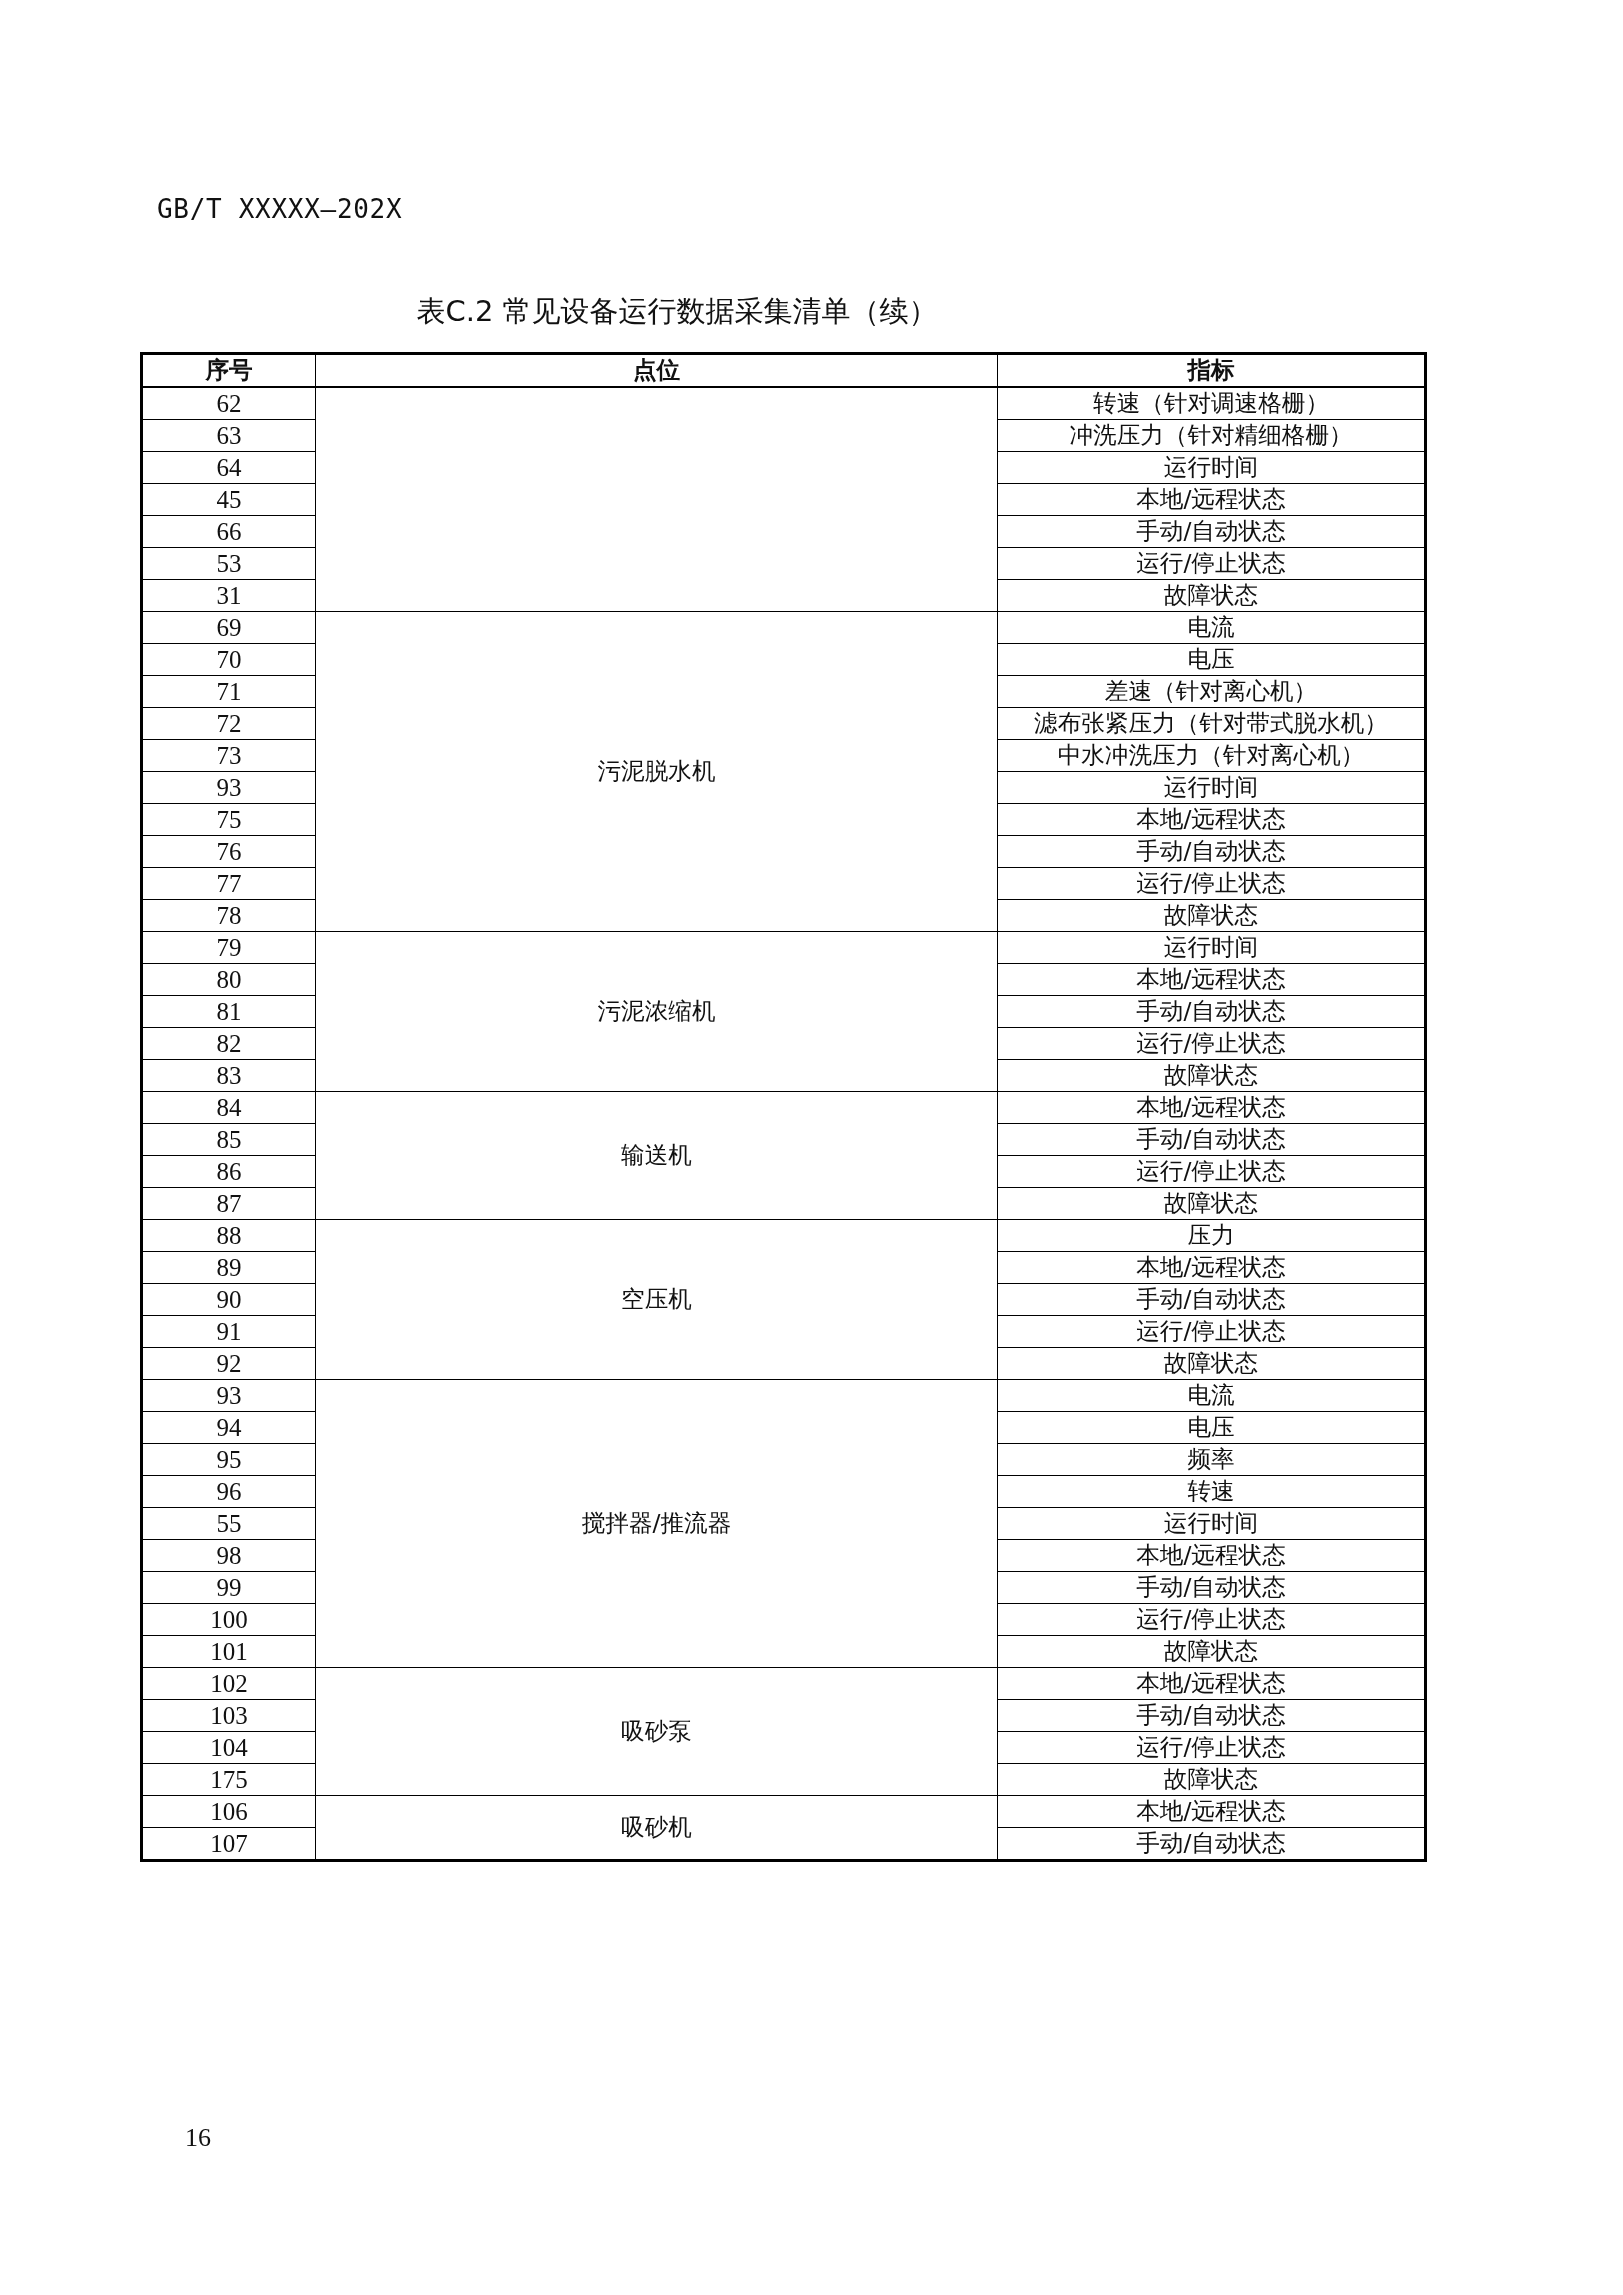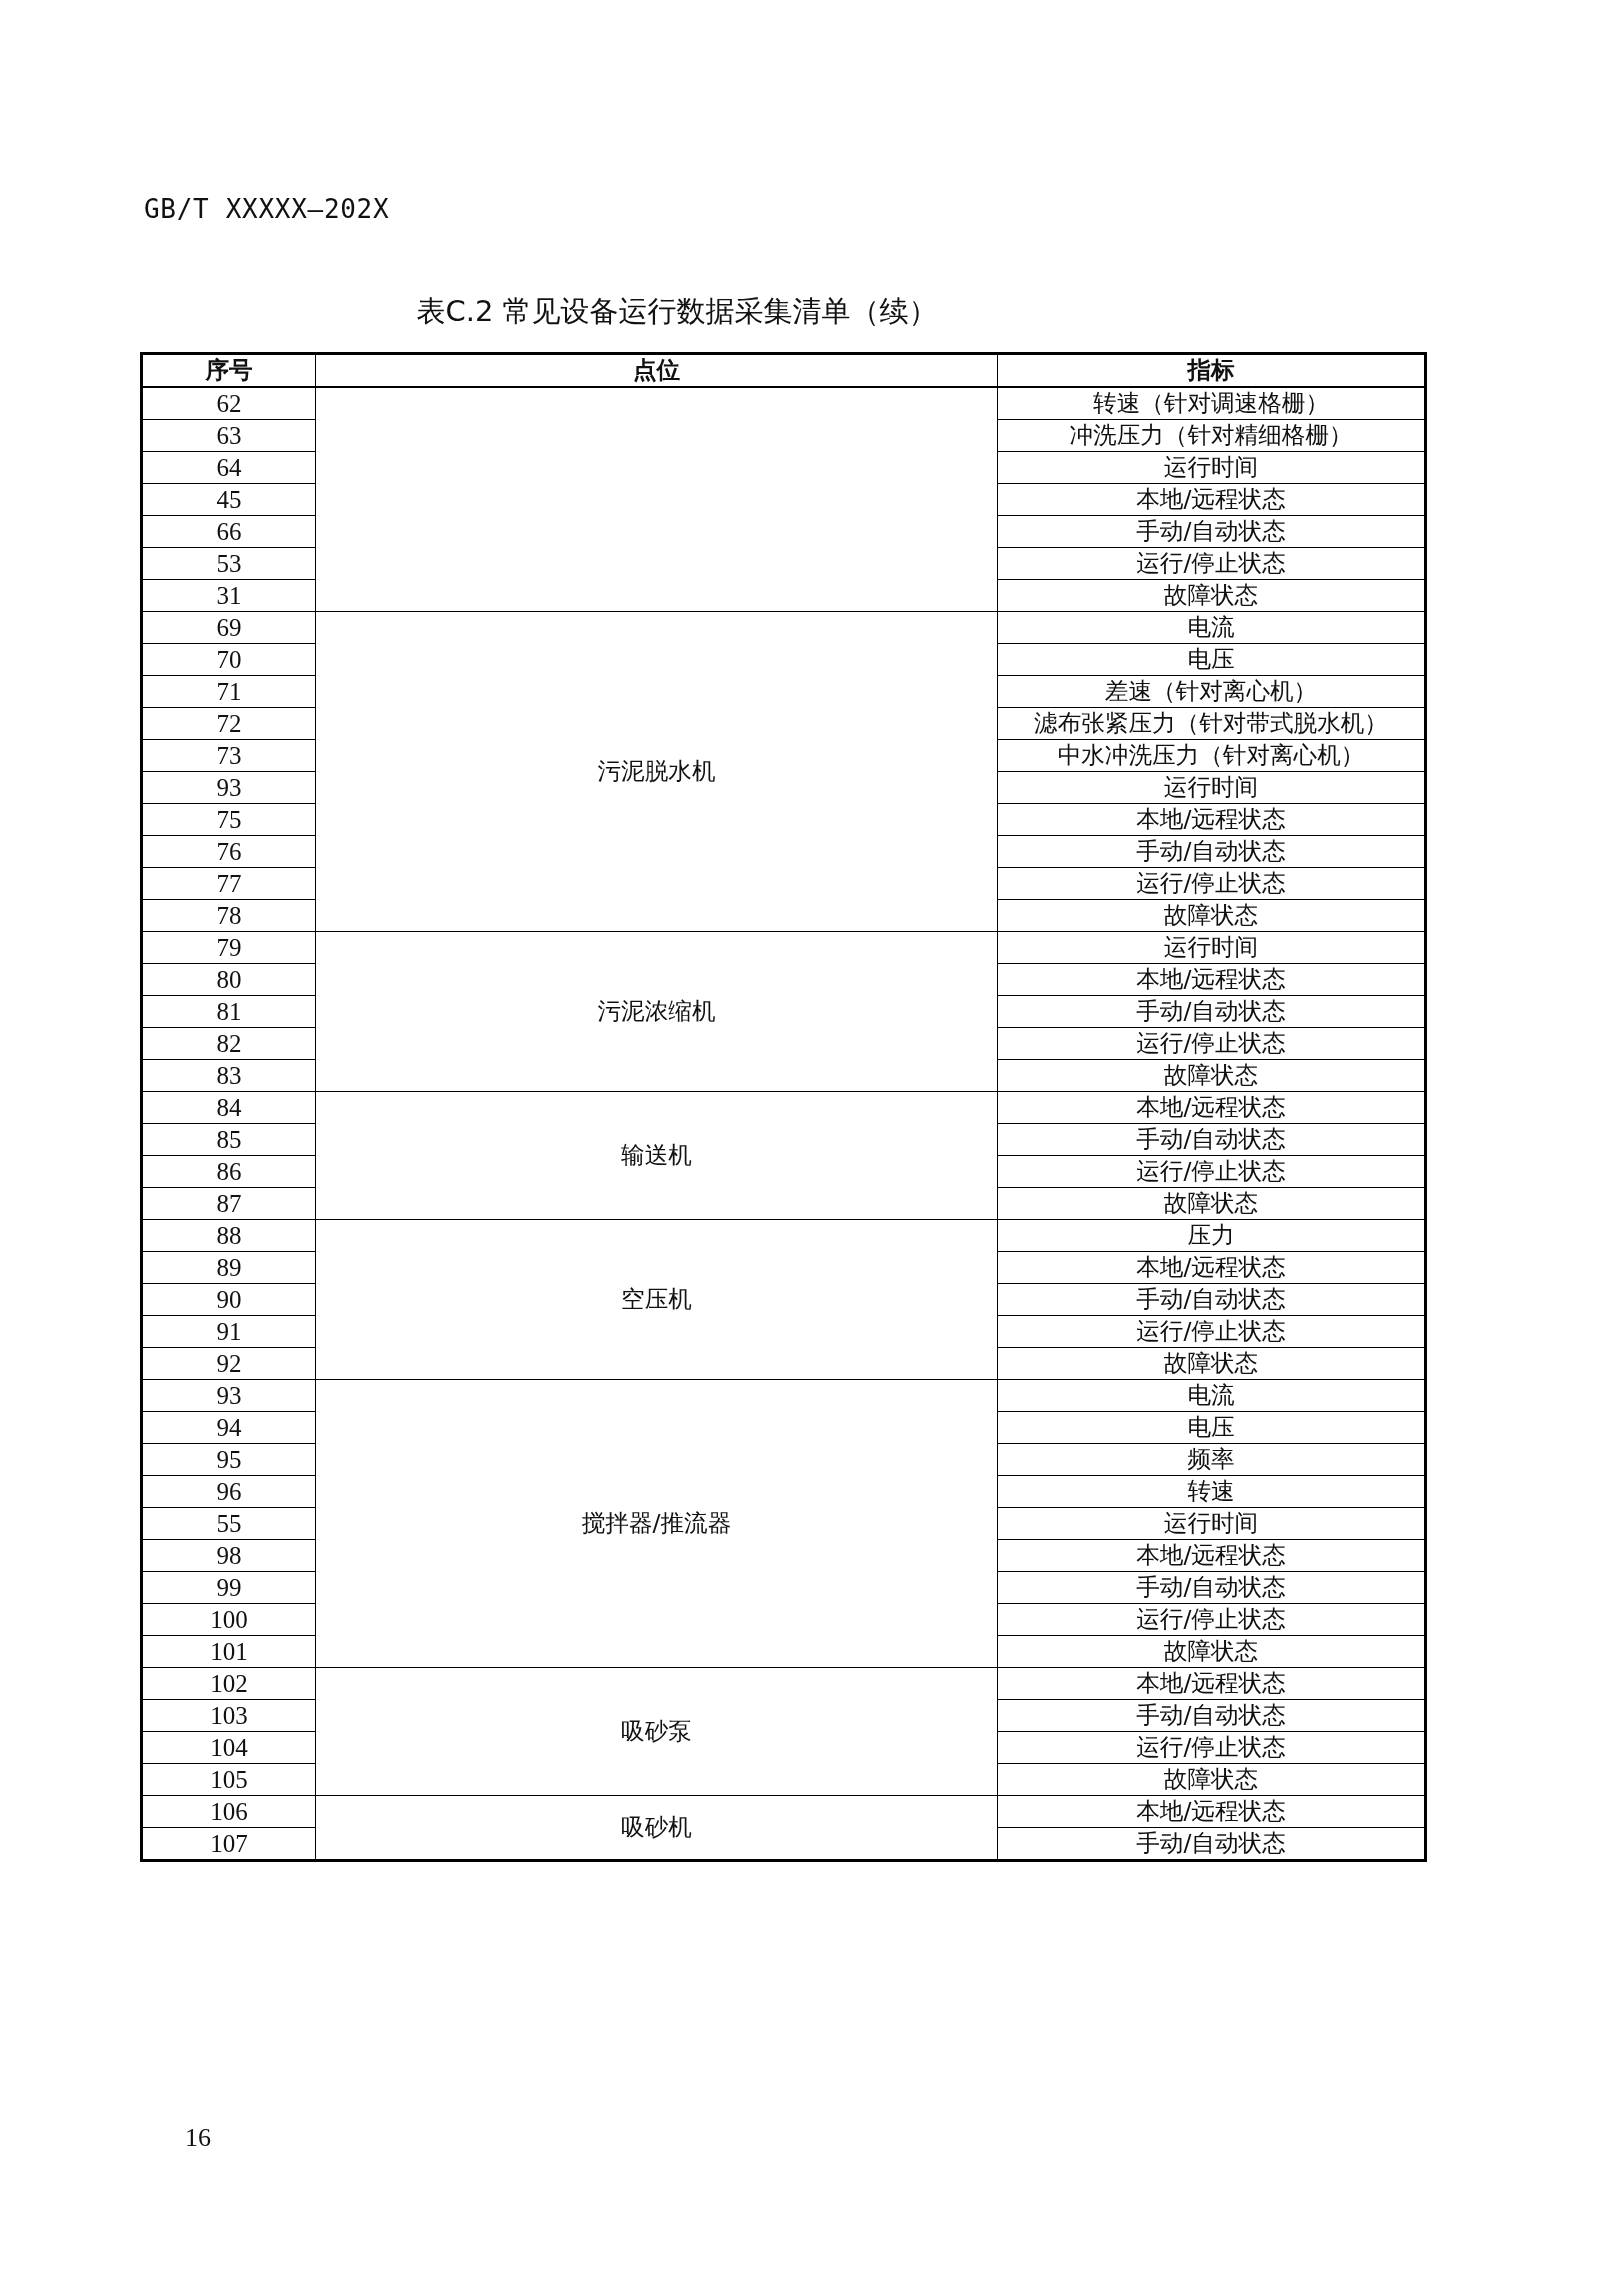--- a/index.html
+++ b/index.html
@@ -1,18 +1,18 @@
 <!DOCTYPE html>
 <html style="font-size:10.5px"><head>
 <meta charset="utf-8">
 <style>
   html, body { margin:0; padding:0; background:#ffffff; }
   body { width:1623px; height:2295px; position:relative; overflow:hidden;
          font-family: "DejaVu Serif", "Liberation Serif", serif; color:#111; }
-  .std-header { position:absolute; left:144px; top:194px; font-family:"DejaVu Sans Mono","Liberation Mono",monospace;
+  .std-header { position:absolute; left:157px; top:194px; font-family:"DejaVu Sans Mono","Liberation Mono",monospace;
                 font-size:26px; letter-spacing:0.7px; }
   .table-title { position:absolute; left:0; width:1354px; top:292px; text-align:center;
                  font-family:"DejaVu Sans","Liberation Sans",sans-serif; font-size:29px; }
   table.data { position:absolute; left:140px; top:352px; width:1284px; border-collapse:collapse;
                border:3.3px solid #000; table-layout:fixed;padding-left:16px; }
   table.data th, table.data td { border:1.3px solid #000; height:31px; padding:0; text-align:center;
                vertical-align:middle; font-size:23.6px; line-height:31px; white-space:nowrap; }
   table.data th { font-family:"DejaVu Sans","Liberation Sans",sans-serif; font-weight:bold; font-size:23.6px;
                   border-bottom:2.6px solid #000; }
   table.data td.num { font-family:"Liberation Serif","DejaVu Serif",serif; font-size:25px;margin-top:44px; }
@@ -214,21 +214,21 @@
       </tr>
       <tr>
         <td class="num">103</td>
         <td class="ind">手动/自动状态</td>
       </tr>
       <tr>
         <td class="num">104</td>
         <td class="ind">运行/停止状态</td>
       </tr>
       <tr>
-        <td class="num">105</td>
+        <td class="num">175</td>
         <td class="ind">故障状态</td>
       </tr>
       <tr>
         <td class="num">106</td>
         <td class="point" rowspan="2">吸砂机</td>
         <td class="ind">本地/远程状态</td>
       </tr>
       <tr>
         <td class="num">107</td>
         <td class="ind">手动/自动状态</td>

